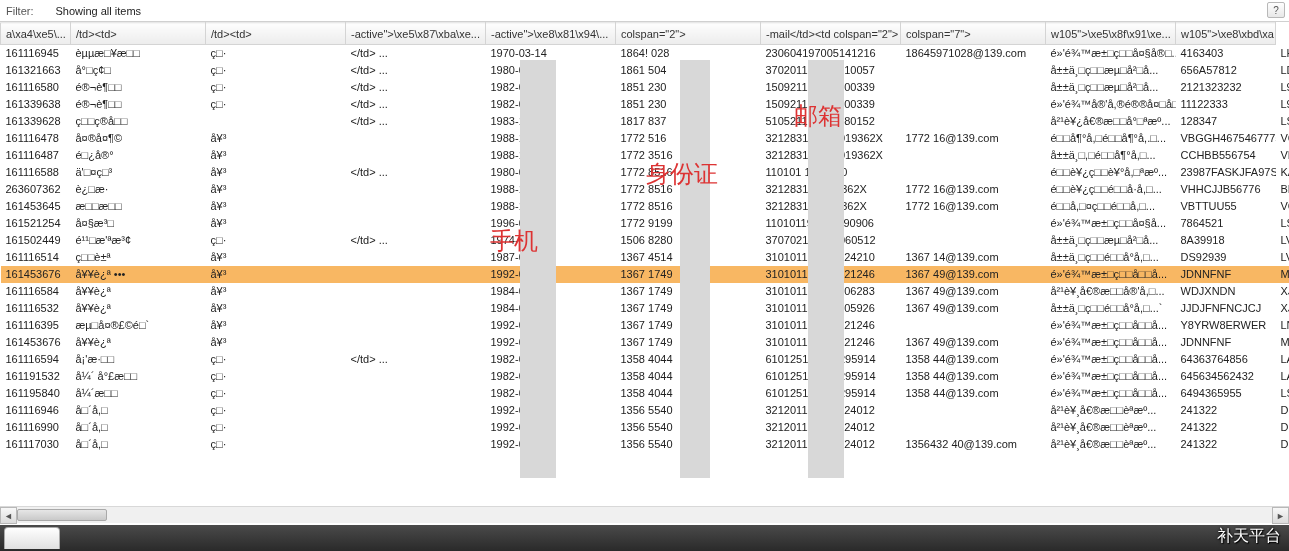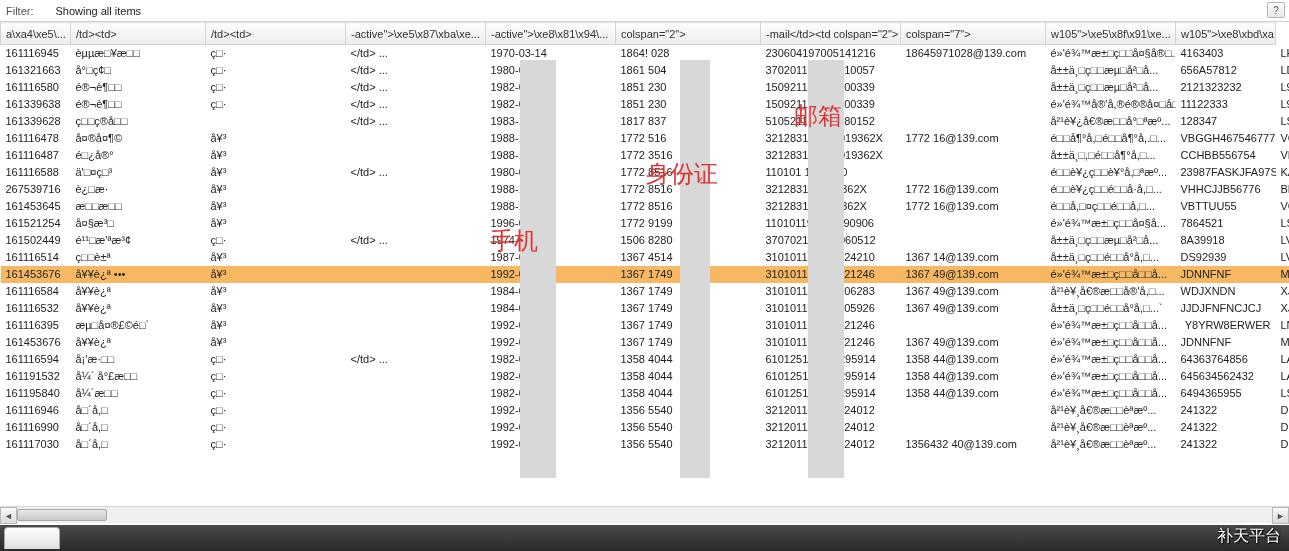--- a/index.html
+++ b/index.html
@@ -149,21 +149,21 @@
           <td style="width: 140px;">&lt;/td&gt;   ...</td>
           <td style="width: 130px;">1980-01-01</td>
           <td style="width: 145px;">1772        8516</td>
           <td style="width: 140px;">110101    1010010</td>
           <td style="width: 145px;"></td>
           <td style="width: 130px;">é□□è¥¿ç□□è¥°å,□ªæº...</td>
           <td style="width: 100px;">23987FASKJFA97SD2342</td>
           <td style="width: 100px;">KASDF2984982394764</td>
         </tr>
         <tr>
-          <td style="width: 70px;">267539716</td>
+          <td style="width: 70px;">263607362</td>
           <td style="width: 135px;">è¿□æ·</td>
           <td style="width: 140px;">å¥³</td>
           <td style="width: 140px;"></td>
           <td style="width: 130px;">1988-10-19</td>
           <td style="width: 145px;">1772        8516</td>
           <td style="width: 140px;">321283119   019362X</td>
           <td style="width: 145px;">1772        16@139.com</td>
           <td style="width: 130px;">é□□è¥¿ç□□é□□å·å,□...</td>
           <td style="width: 100px;">VHHCJJB56776</td>
           <td style="width: 100px;">BBHG46545676448</td>
@@ -262,21 +262,21 @@
         <tr>
           <td style="width: 70px;">161116395</td>
           <td style="width: 135px;">æµ□å¤®£©é□`</td>
           <td style="width: 140px;">å¥³</td>
           <td style="width: 140px;"></td>
           <td style="width: 130px;">1992-08-12</td>
           <td style="width: 145px;">1367       1749</td>
           <td style="width: 140px;">310101199208121246</td>
           <td style="width: 145px;"></td>
           <td style="width: 130px;">é»'é¾™æ±□ç□□å□□å...</td>
-          <td style="width: 100px; text-align: right;">Y8YRW8ERWER</td>
+          <td style="width: 100px;">Y8YRW8ERWER</td>
           <td style="width: 100px;">LN78YW8E7YR8WEi</td>
         </tr>
         <tr>
           <td style="width: 70px;">161453676</td>
           <td style="width: 135px;">å¥¥è¿ª</td>
           <td style="width: 140px;">å¥³</td>
           <td style="width: 140px;"></td>
           <td style="width: 130px;">1992-08-12</td>
           <td style="width: 145px;">1367       1749</td>
           <td style="width: 140px;">310101199208121246</td>

